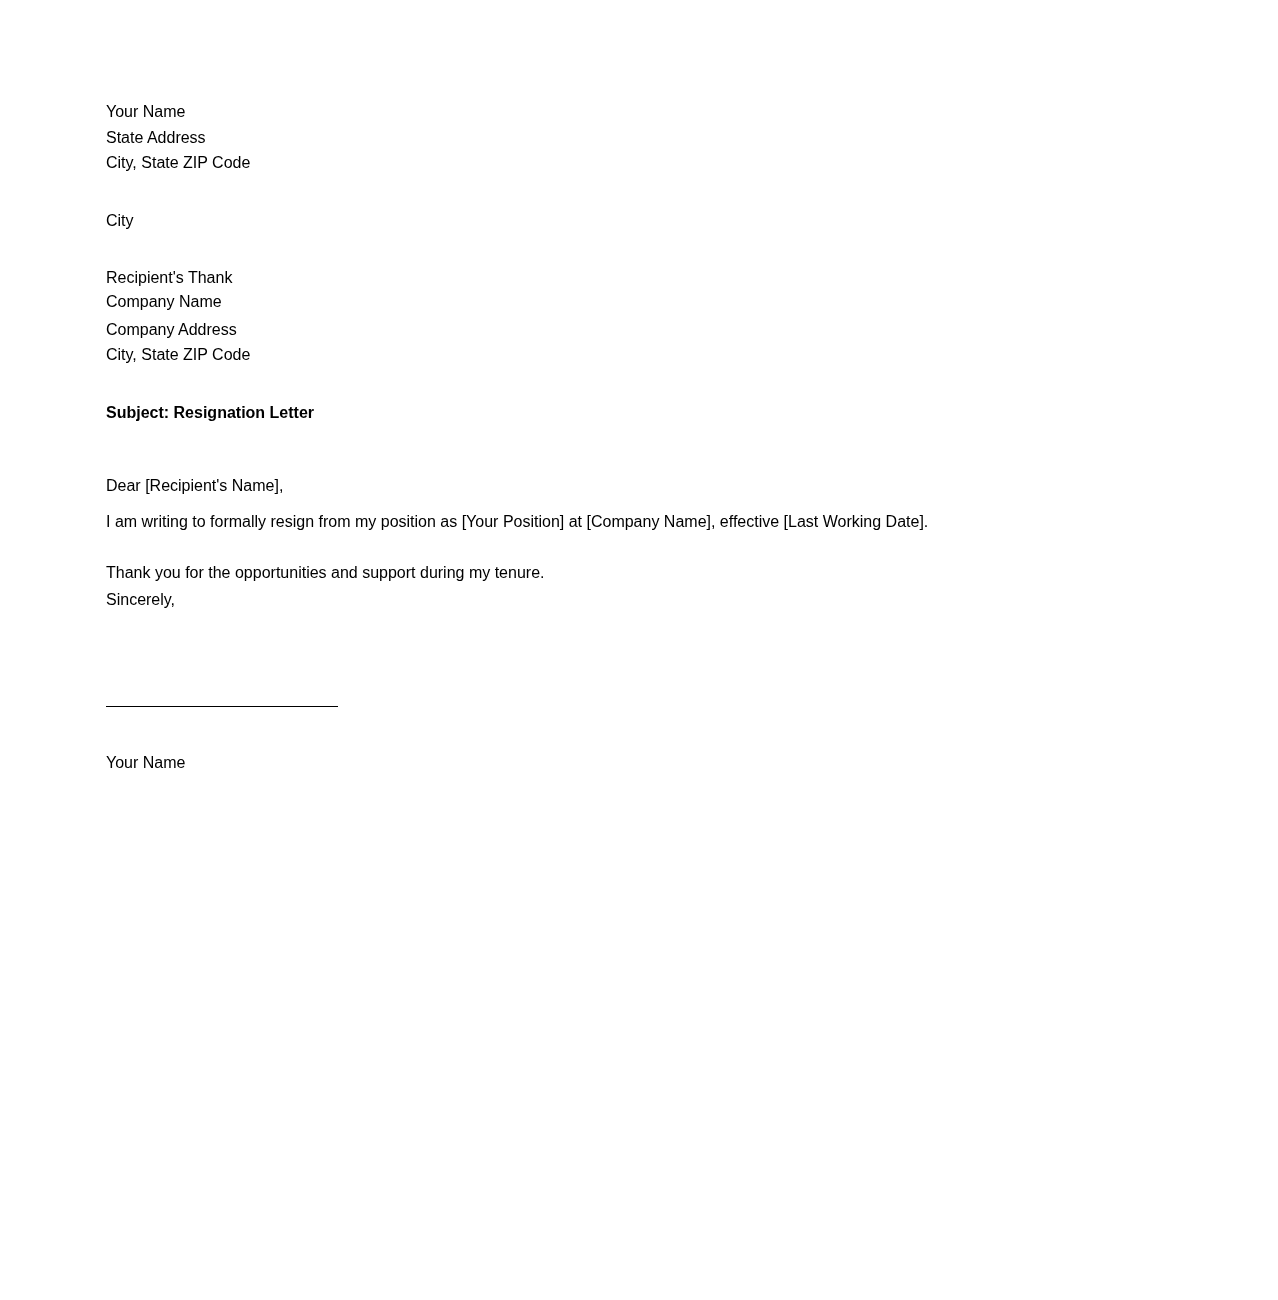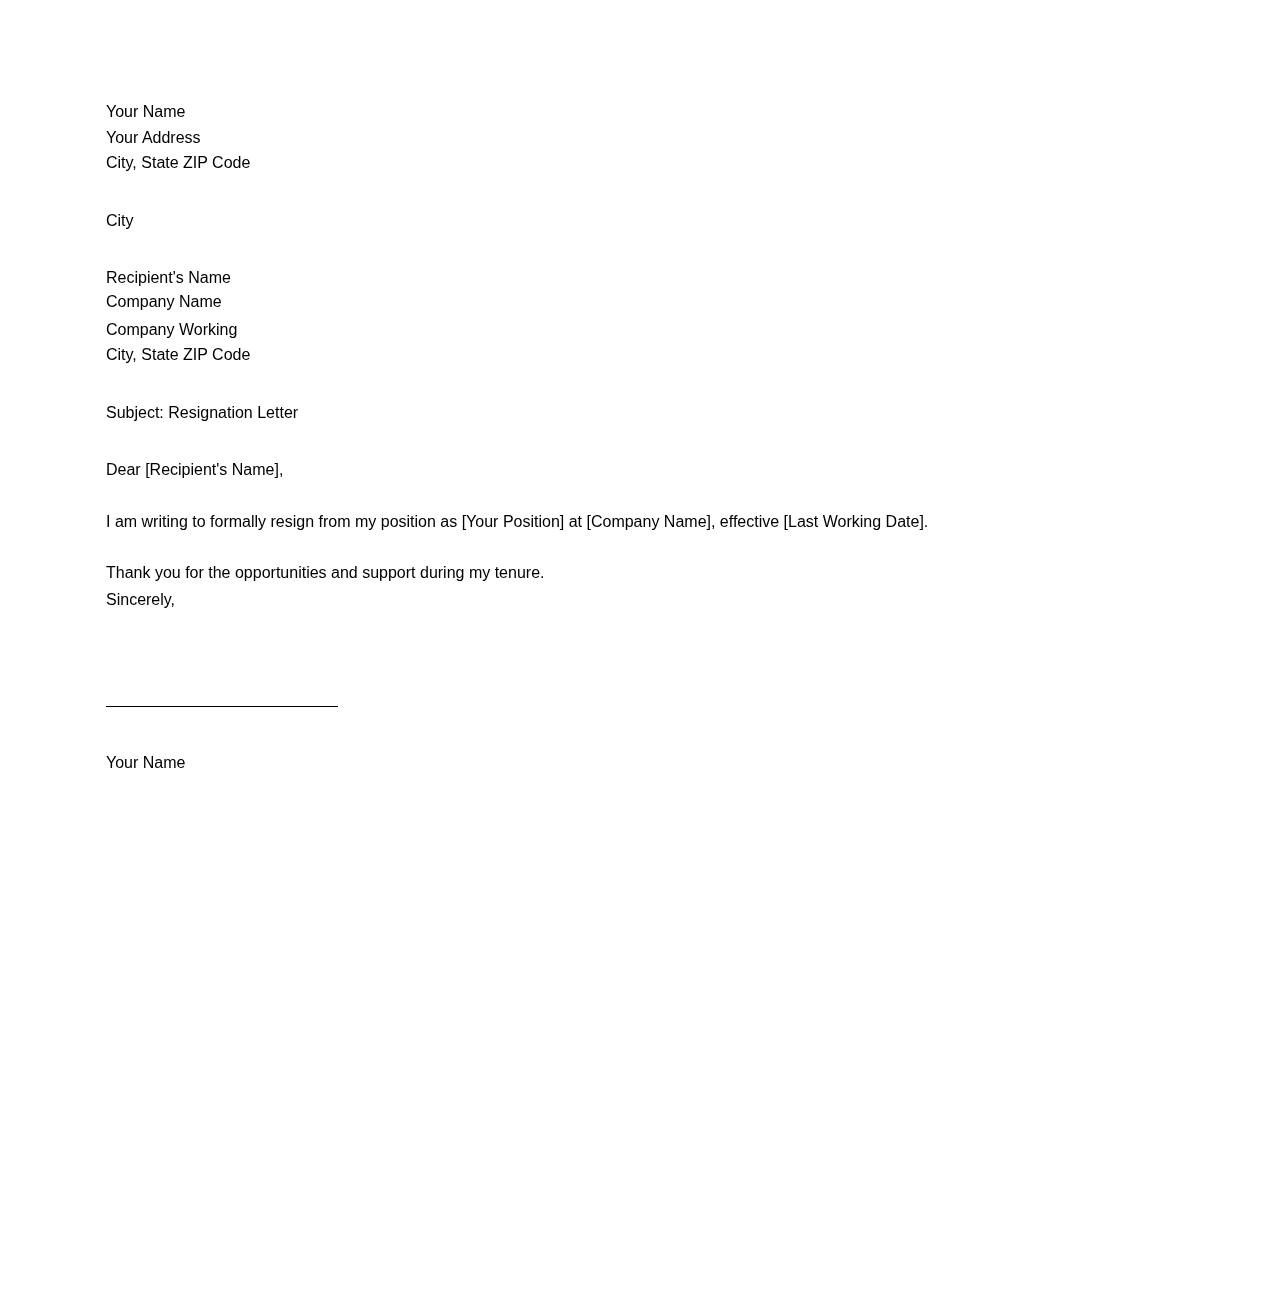--- a/index.html
+++ b/index.html
@@ -22,47 +22,47 @@
       top: 0;
       width: 1100px;
     }
     .line {
       position: absolute;
       left: 0;
       white-space: nowrap;
       line-height: 20px;
       height: 20px;
     }
-    .bold { font-weight: normal; }
+    .bold { font-weight: bold; }
     .sig-line {
       position: absolute;
       left: 0;
       width: 232px;
       height: 0;
       border-top: 1px solid #000000;
     }
   </style>
 </head>
 <body>
 
 <div class="letter">
   <div class="line" style="top:102px">Your Name</div>
-  <div class="line" style="top:128px">Your Address</div>
+  <div class="line" style="top:128px">State Address</div>
   <div class="line" style="top:153px">City, State ZIP Code</div>
 
   <div class="line" style="top:211px">City</div>
 
-  <div class="line" style="top:268px">Recipient's Name</div>
+  <div class="line" style="top:268px">Recipient's Thank</div>
   <div class="line" style="top:292px">Company Name</div>
-  <div class="line" style="top:320px">Company Working</div>
+  <div class="line" style="top:320px">Company Address</div>
   <div class="line" style="top:345px">City, State ZIP Code</div>
 
   <div class="line bold" style="top:403px">Subject: Resignation Letter</div>
 
-  <div class="line" style="top:460px">Dear [Recipient's Name],</div>
+  <div class="line" style="top:476px">Dear [Recipient's Name],</div>
 
   <div class="line" style="top:512px">I am writing to formally resign from my position as [Your Position] at [Company Name], effective [Last Working Date].</div>
   <div class="line" style="top:563px">Thank you for the opportunities and support during my tenure.</div>
 
   <div class="line" style="top:590px">Sincerely,</div>
 
   <div class="sig-line" style="top:706px"></div>
 
   <div class="line" style="top:753px">Your Name</div>
 </div>

